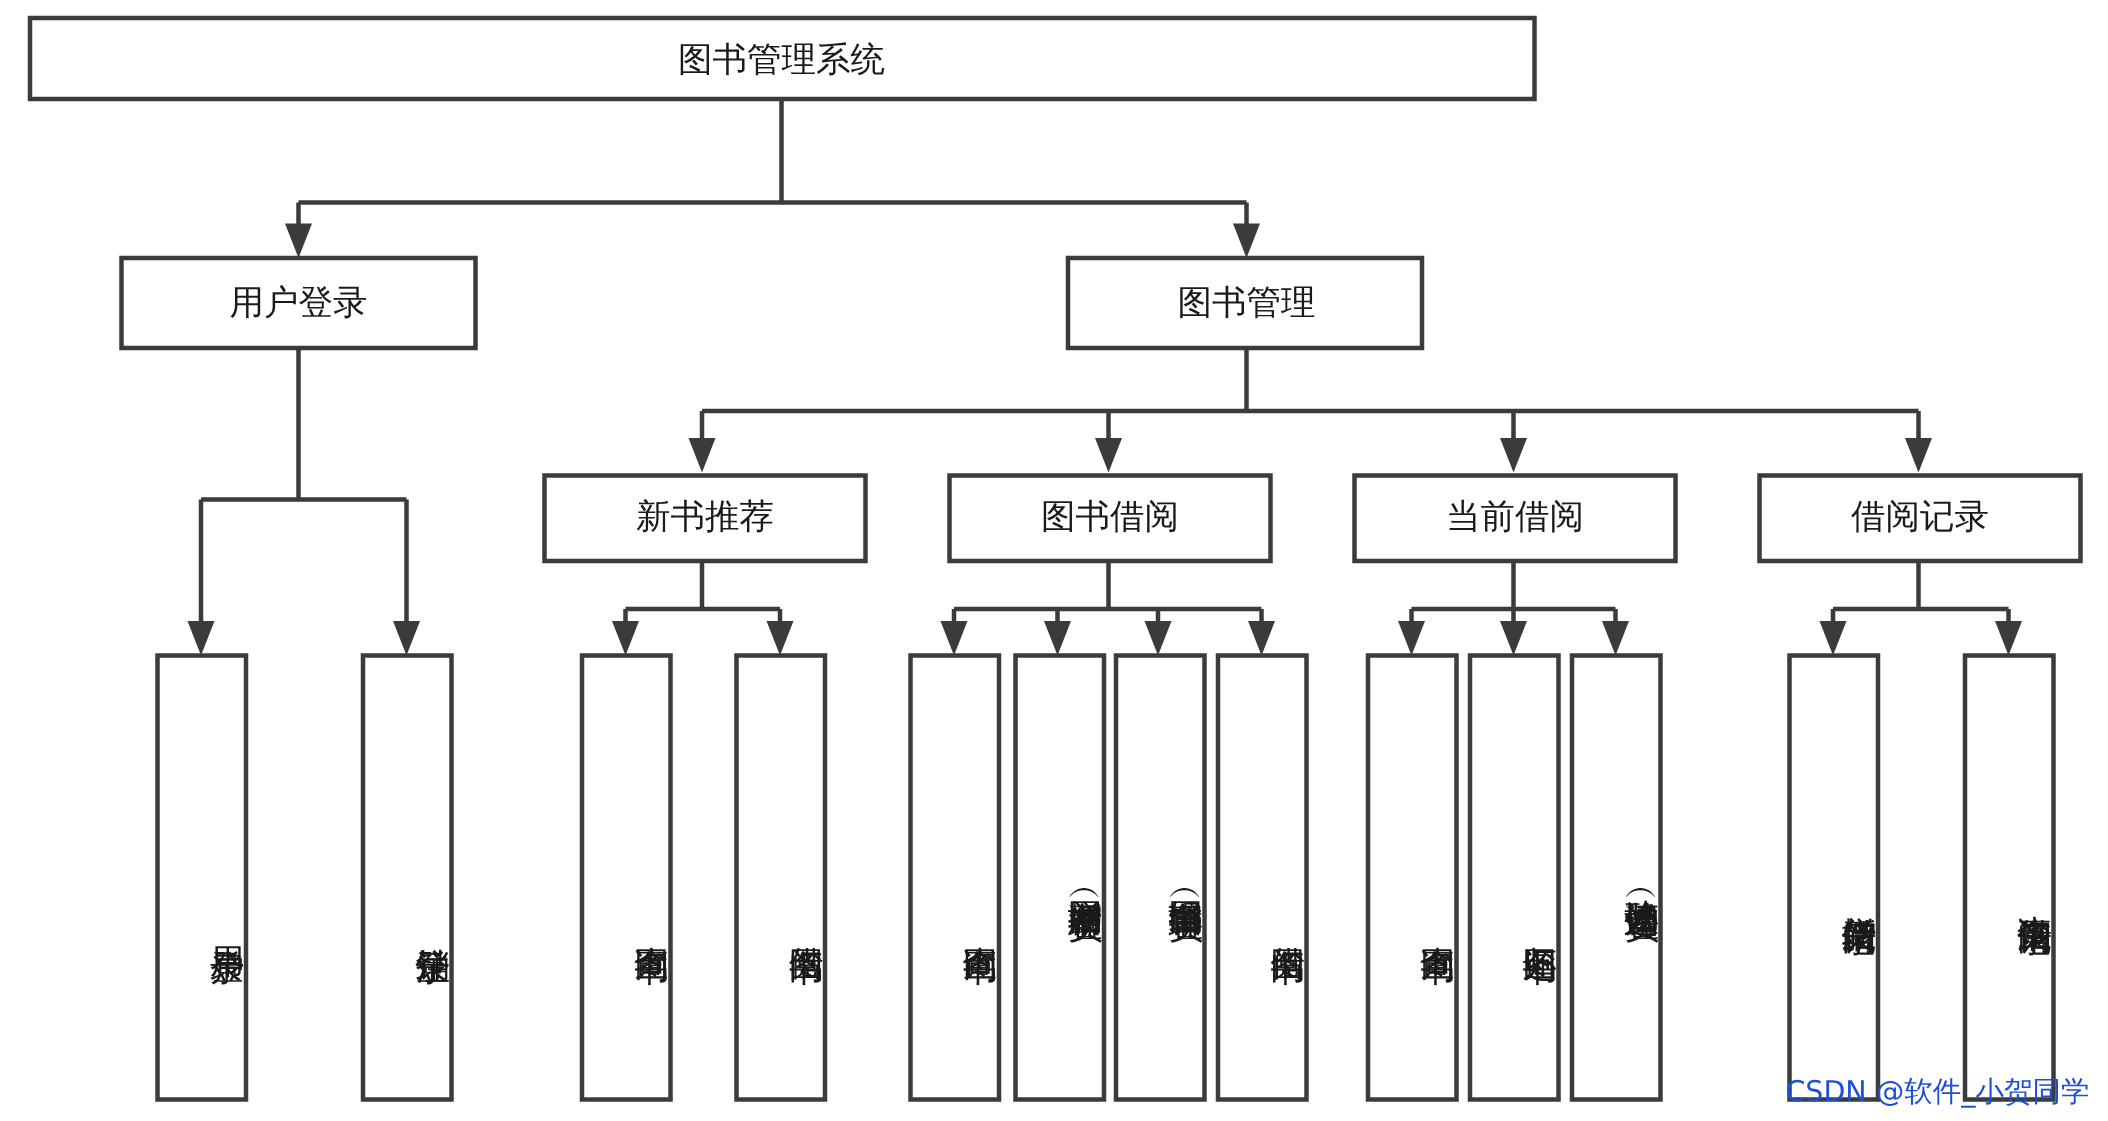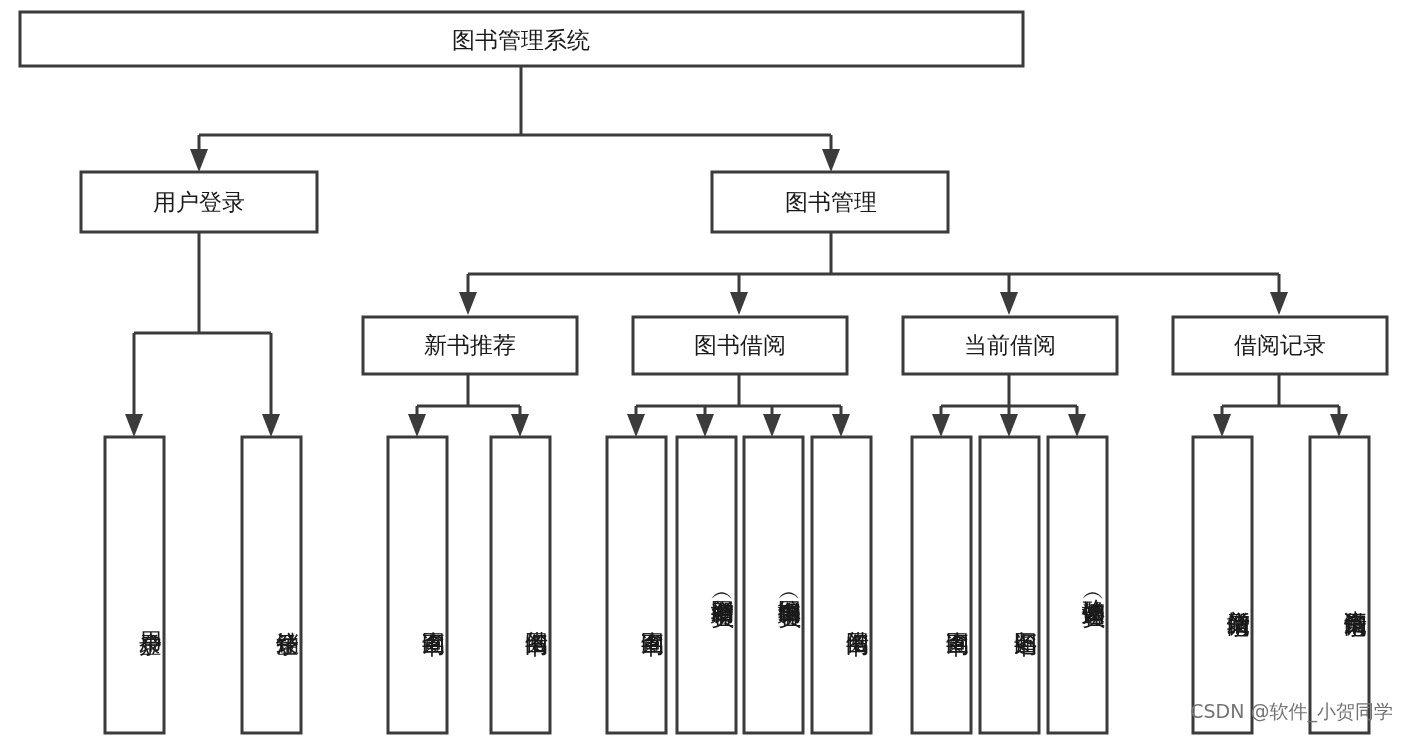--- a/index.html
+++ b/index.html
@@ -53,23 +53,23 @@
     font-size: 23px;
     line-height: 1.16;
     color: #1a1a1a;
     letter-spacing: 1px;
     white-space: nowrap;
     pointer-events: none;
   }
   .watermark {
     position: absolute;
     right: 12px;
-    bottom: 22px;
+    bottom: 6px;
     font-size: 19px;
-    color: #737373;
+    color: #1d4ed8;
     font-family: "DejaVu Sans", "Liberation Sans", sans-serif;
     white-space: nowrap;
     pointer-events: none;
   }
 </style>
 </head>
 <body>
 
 <div id="page">
 

